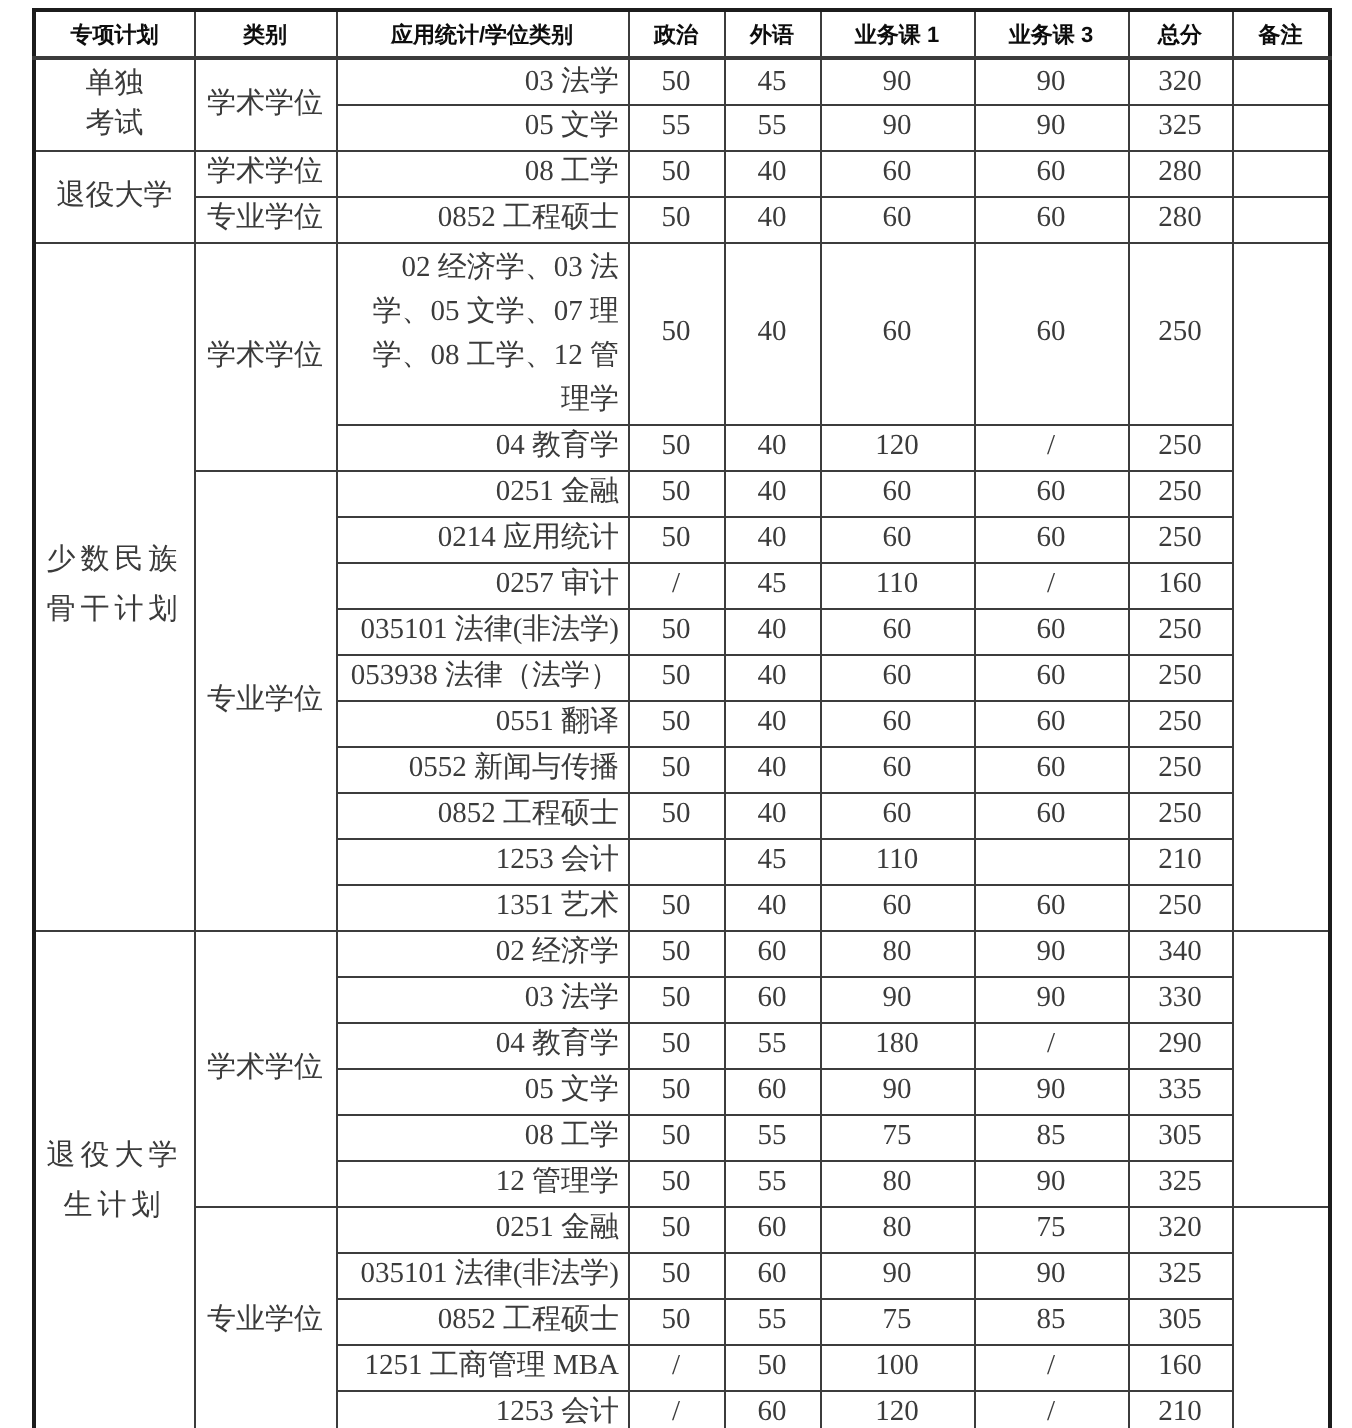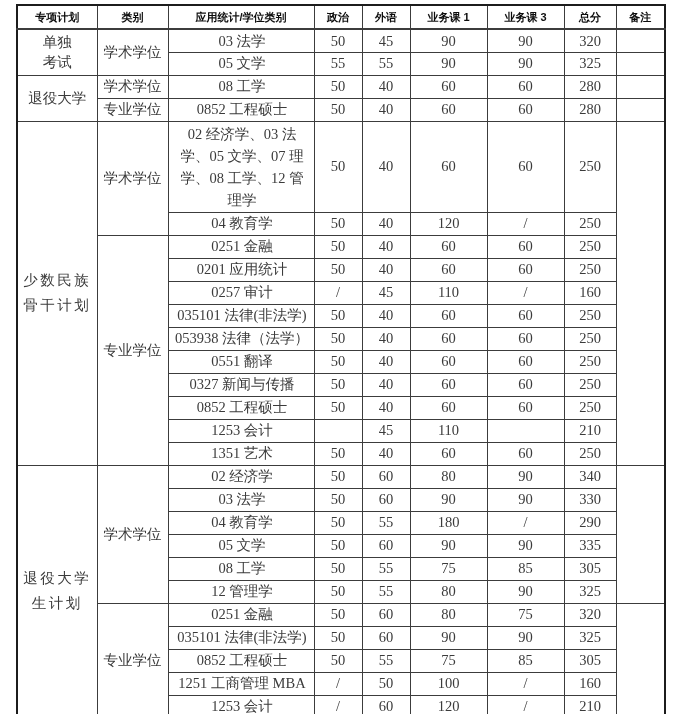--- a/index.html
+++ b/index.html
@@ -37,21 +37,21 @@
     font-size: 14.5px;
     color: #3b3b3b;
     height: 23px;
     line-height: 1.4;
     padding: 0 3px;
     text-align: center;
     vertical-align: middle;
     background: #ffffff;
   }
   td.major {
-    text-align: center;
+    text-align: right;
     padding-left: 6px;
     padding-right: 4px;
   }
   td.plan, td.cat { white-space: pre-line; }
   td.plan.spaced { letter-spacing: 2.5px; line-height: 1.75; }
   tr.tall td.major { line-height: 22px; padding-top: 1px; padding-bottom: 1px; }
   tr.tall td { height: 66px; }
 </style>
 </head>
 <body>
@@ -150,21 +150,21 @@
     <tr>
       <td class="cat" rowspan="10">专业学位</td>
       <td class="major">0251 金融</td>
       <td>50</td>
       <td>40</td>
       <td>60</td>
       <td>60</td>
       <td>250</td>
     </tr>
     <tr>
-      <td class="major">0201 应用统计</td>
+      <td class="major">0214 应用统计</td>
       <td>50</td>
       <td>40</td>
       <td>60</td>
       <td>60</td>
       <td>250</td>
     </tr>
     <tr>
       <td class="major">0257 审计</td>
       <td>/</td>
       <td>45</td>
@@ -190,21 +190,21 @@
     </tr>
     <tr>
       <td class="major">0551 翻译</td>
       <td>50</td>
       <td>40</td>
       <td>60</td>
       <td>60</td>
       <td>250</td>
     </tr>
     <tr>
-      <td class="major">0327 新闻与传播</td>
+      <td class="major">0552 新闻与传播</td>
       <td>50</td>
       <td>40</td>
       <td>60</td>
       <td>60</td>
       <td>250</td>
     </tr>
     <tr>
       <td class="major">0852 工程硕士</td>
       <td>50</td>
       <td>40</td>

